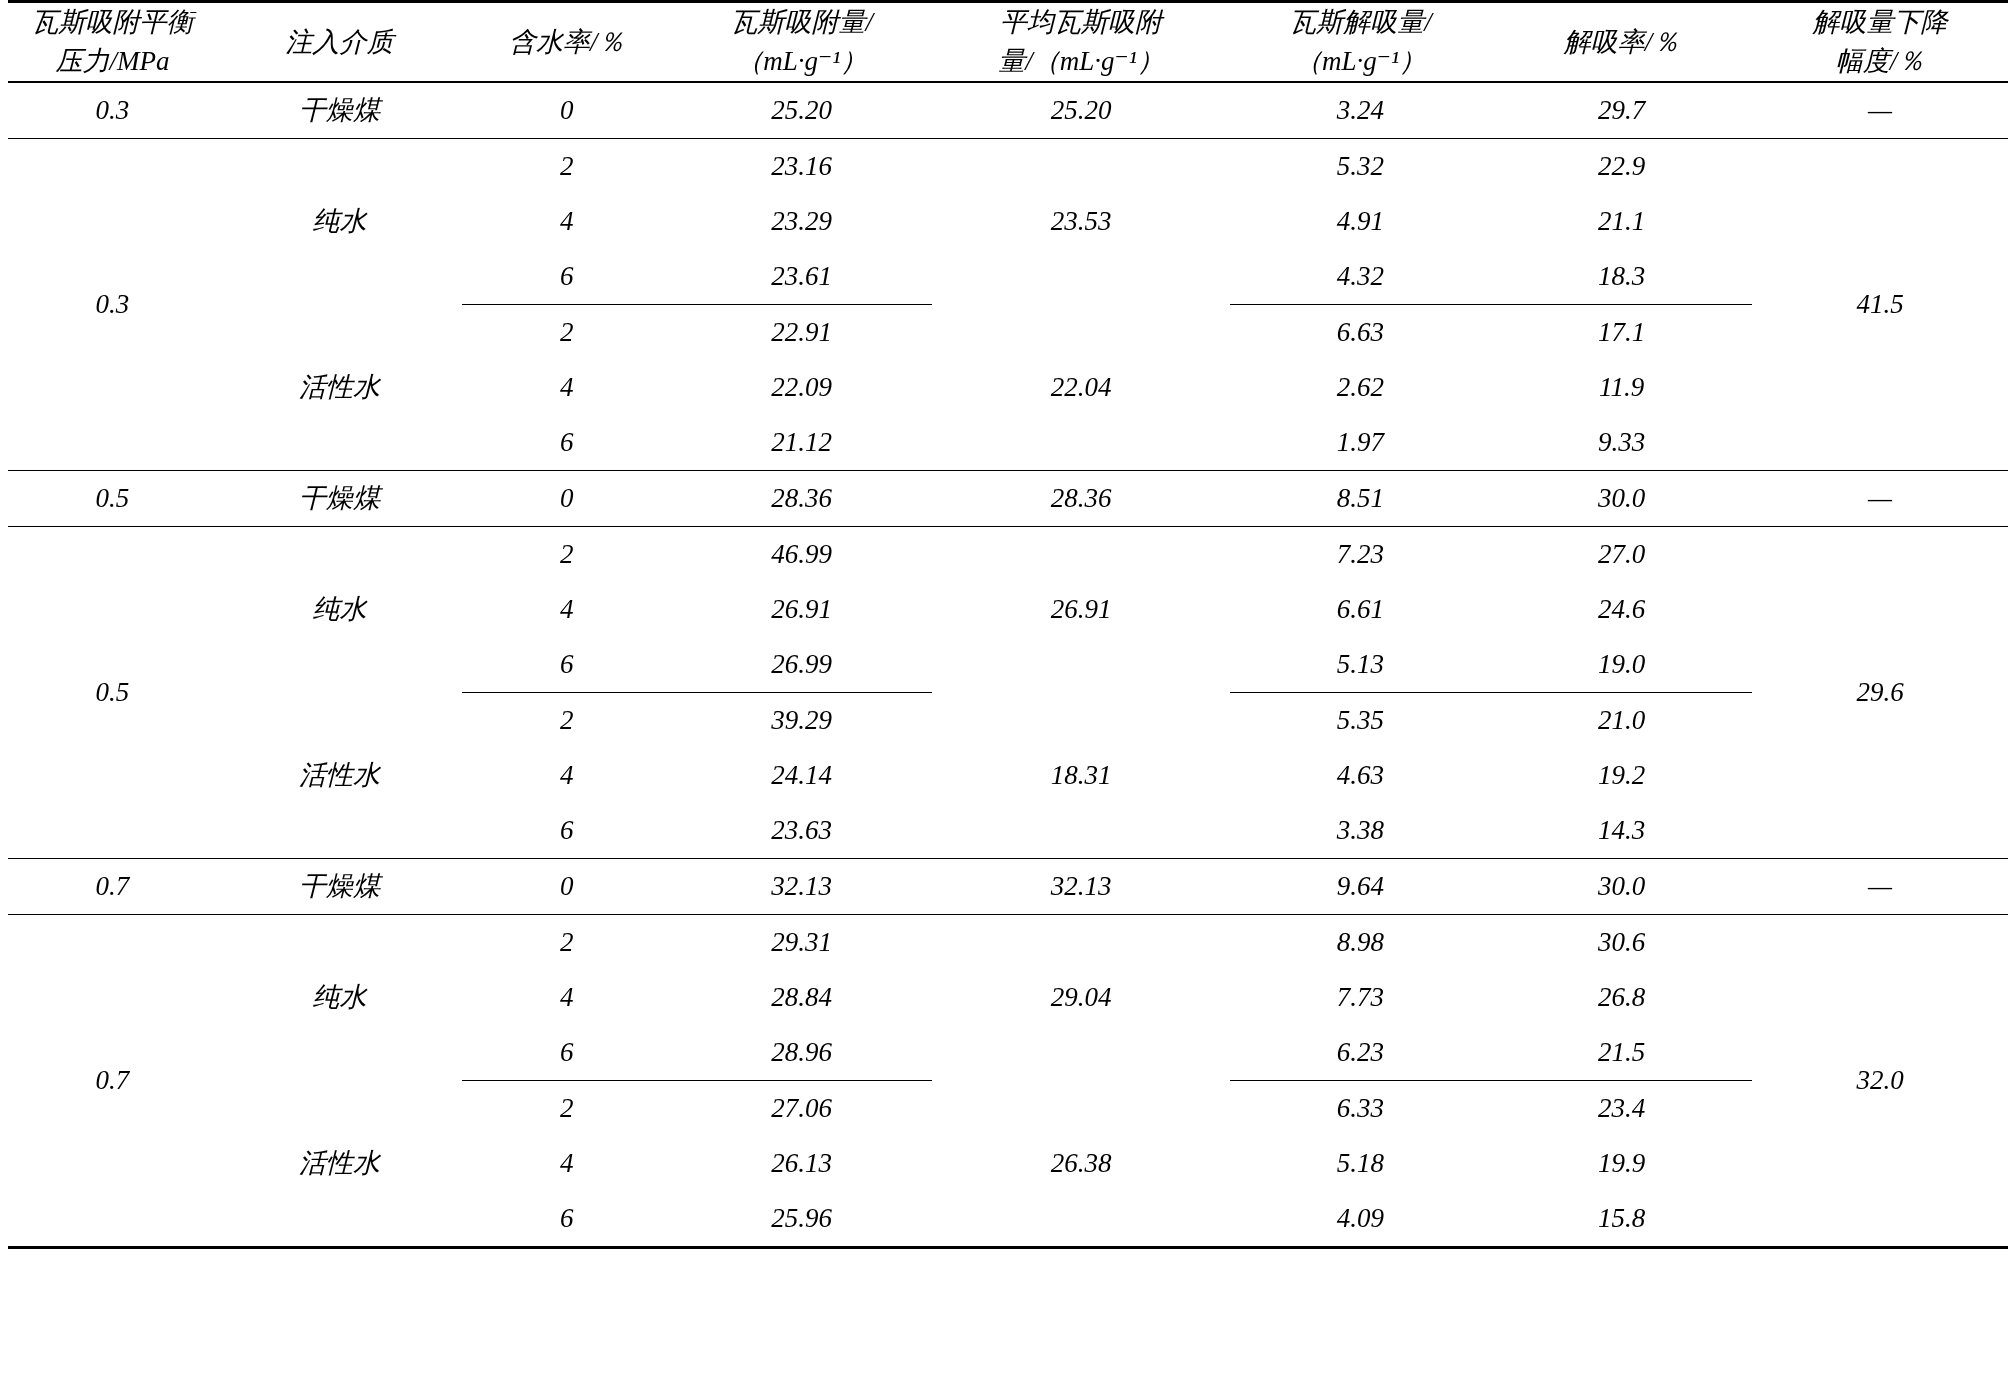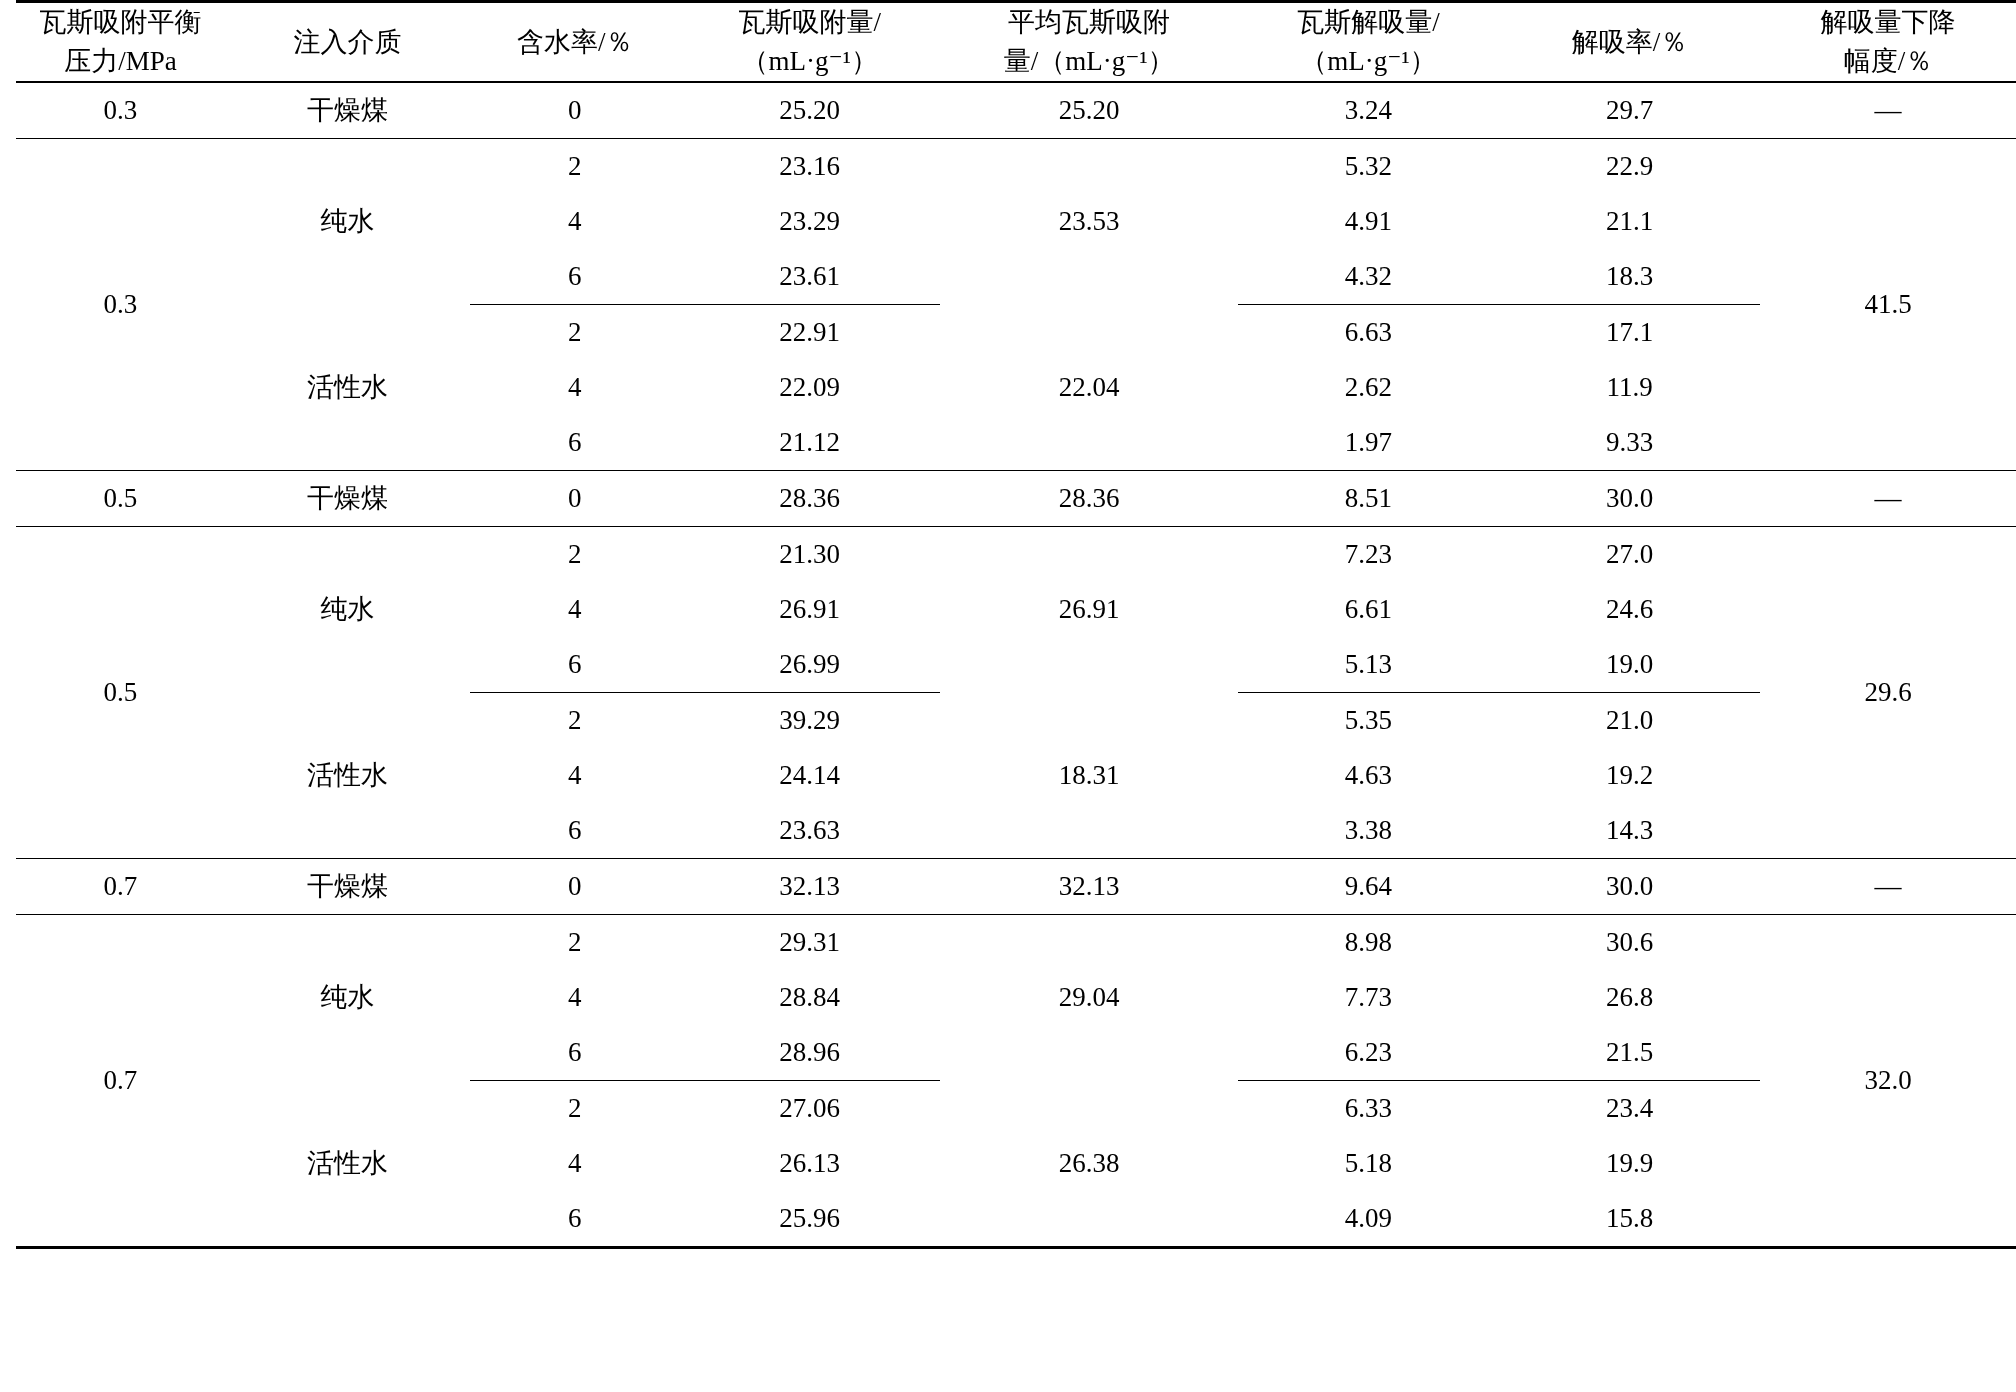--- a/index.html
+++ b/index.html
@@ -10,21 +10,22 @@
   body {
     width: 2016px;
     height: 1392px;
     font-family: "Liberation Serif", "DejaVu Serif", serif;
     color: #000000;
     overflow: hidden;
   }
   .sheet {
     box-sizing: border-box;
     width: 2016px;
-    padding: 0 16px;
+    padding: 0 8px;
+    font-style: italic;
   }
   table.data-table {
     border-collapse: collapse;
     width: 2000px;
     table-layout: fixed;
     font-size: 27px;
   }
   table.data-table td,
   table.data-table th {
     padding: 0;
@@ -182,21 +183,21 @@
         <td class="num">28.36</td>
         <td class="num">8.51</td>
         <td class="num">30.0</td>
         <td class="dash">—</td>
       </tr>
 
       <tr>
         <td rowspan="6">0.5</td>
         <td rowspan="3">纯水</td>
         <td>2</td>
-        <td class="num">21.30</td>
+        <td class="num">46.99</td>
         <td rowspan="3" class="num">26.91</td>
         <td class="num">7.23</td>
         <td class="num">27.0</td>
         <td rowspan="6" class="num">29.6</td>
       </tr>
       <tr>
         <td>4</td>
         <td class="num">26.91</td>
         <td class="num">6.61</td>
         <td class="num">24.6</td>

